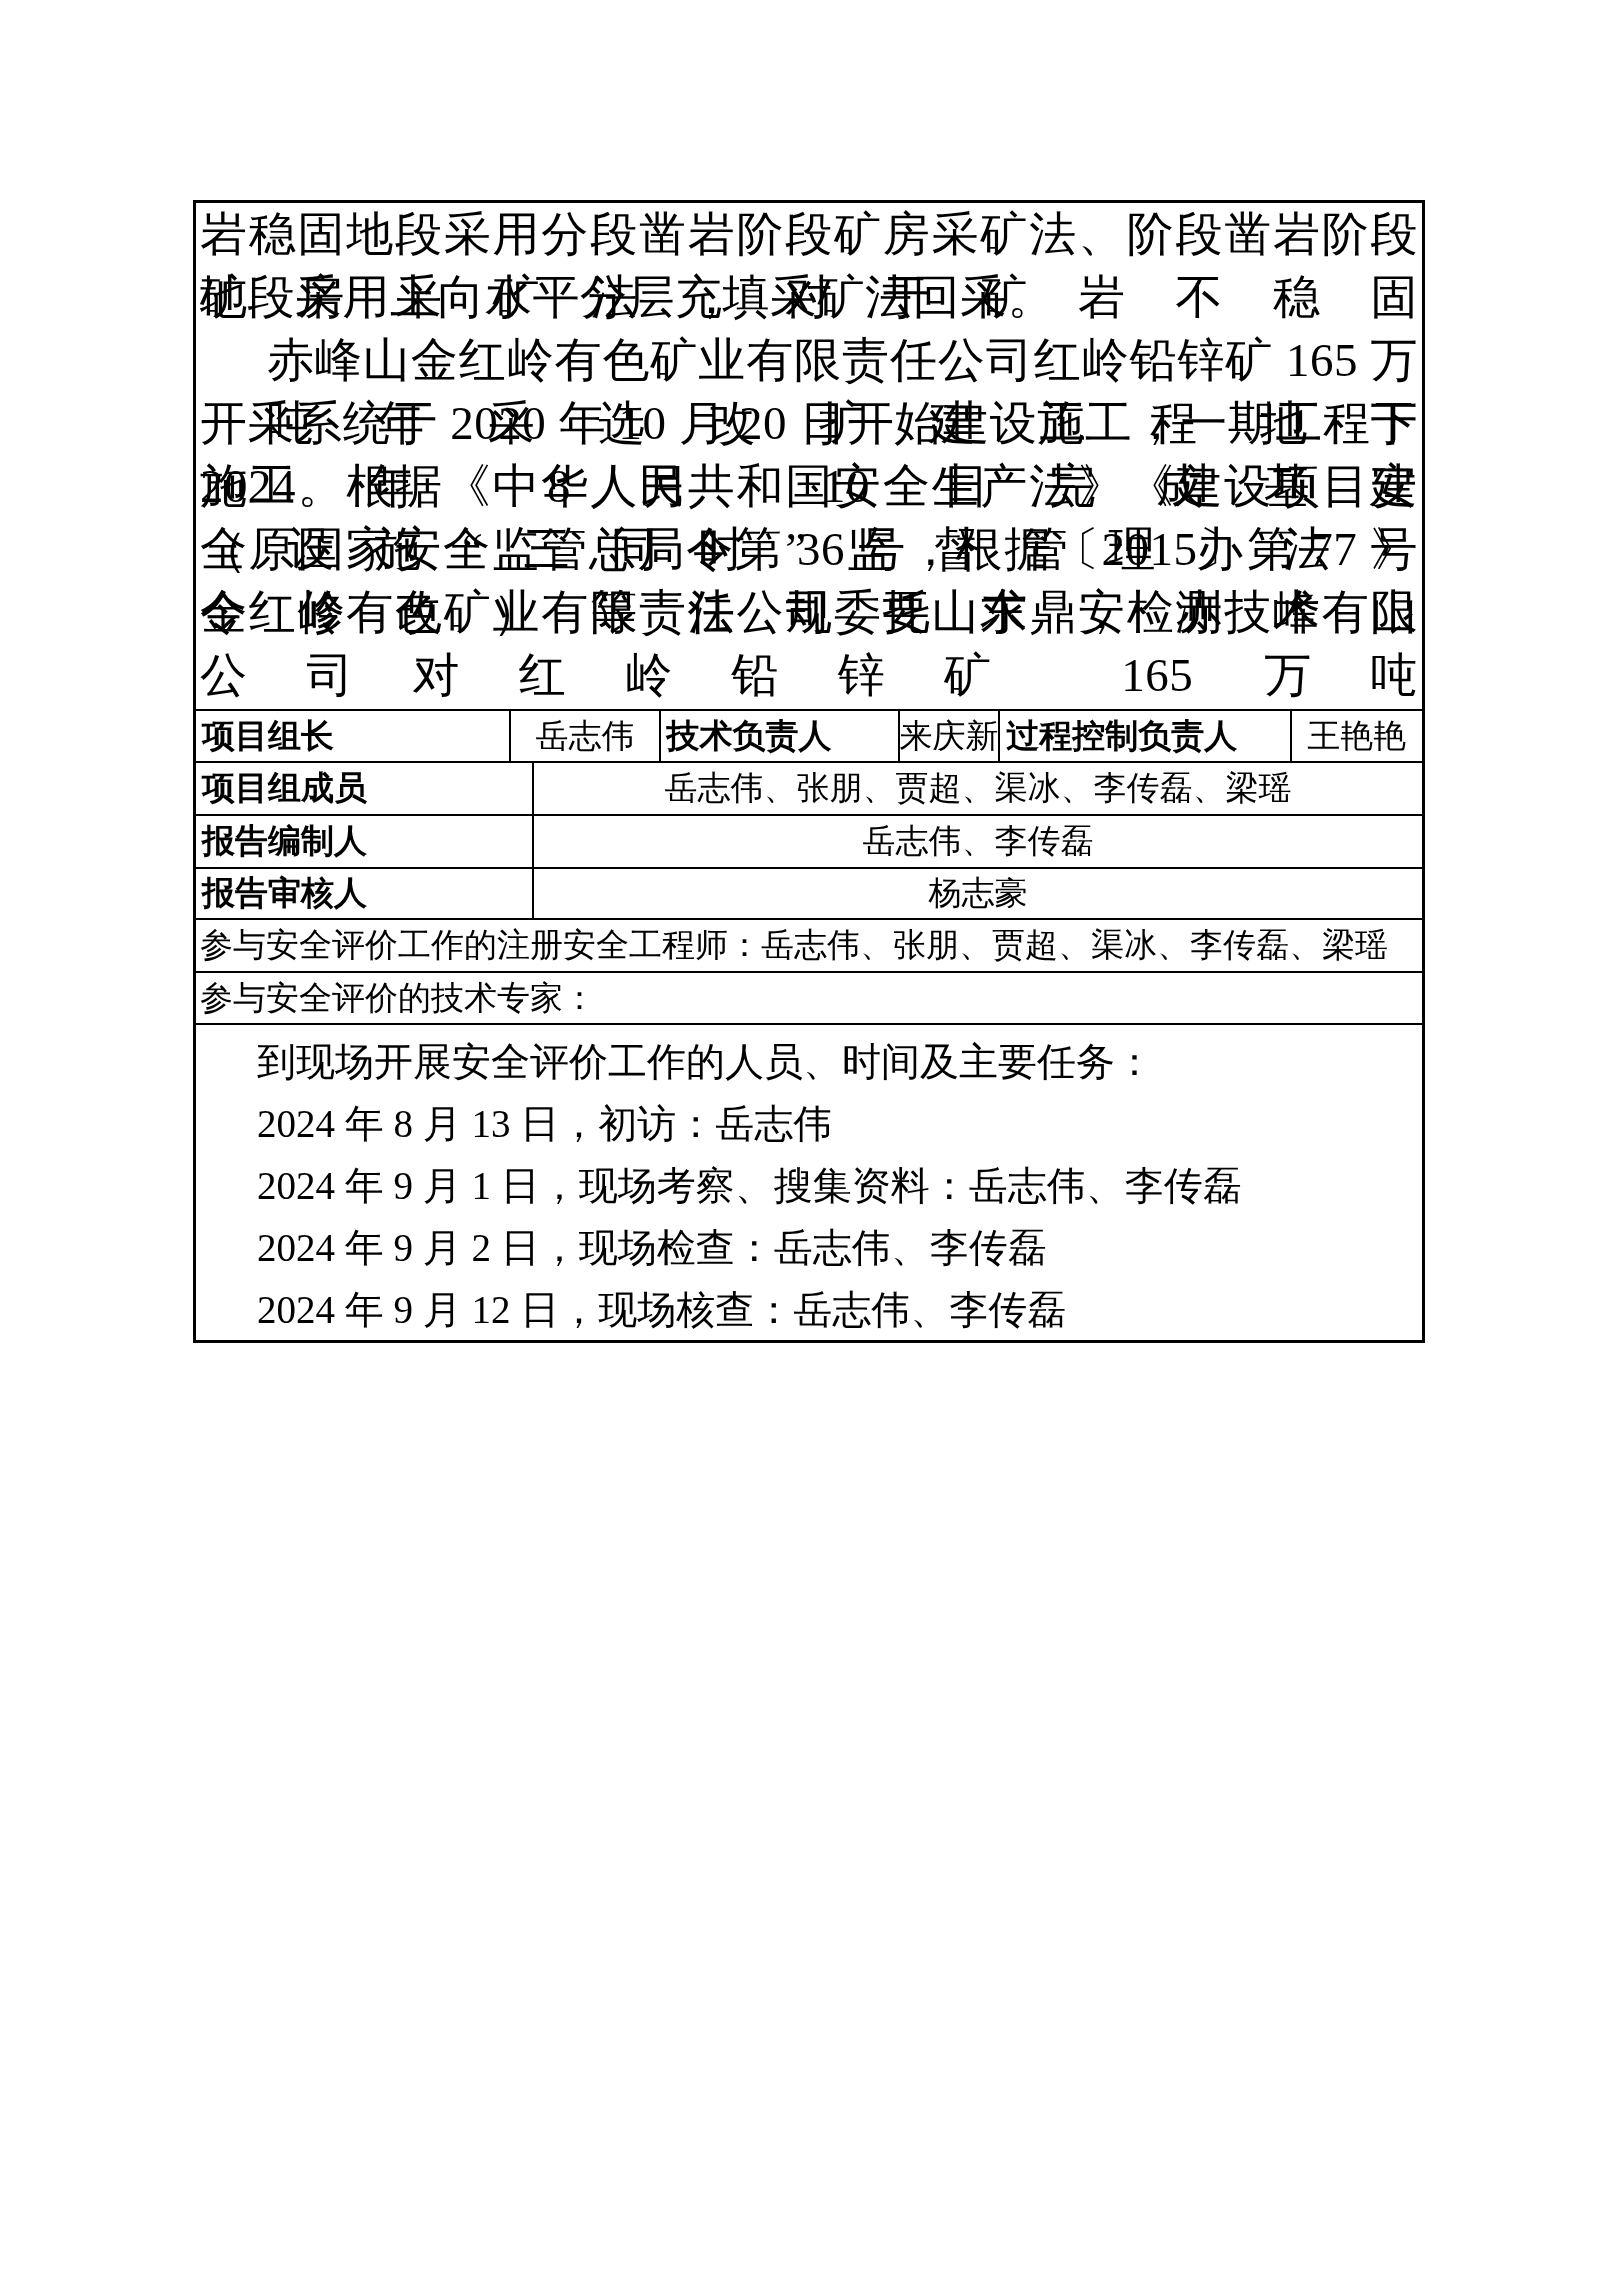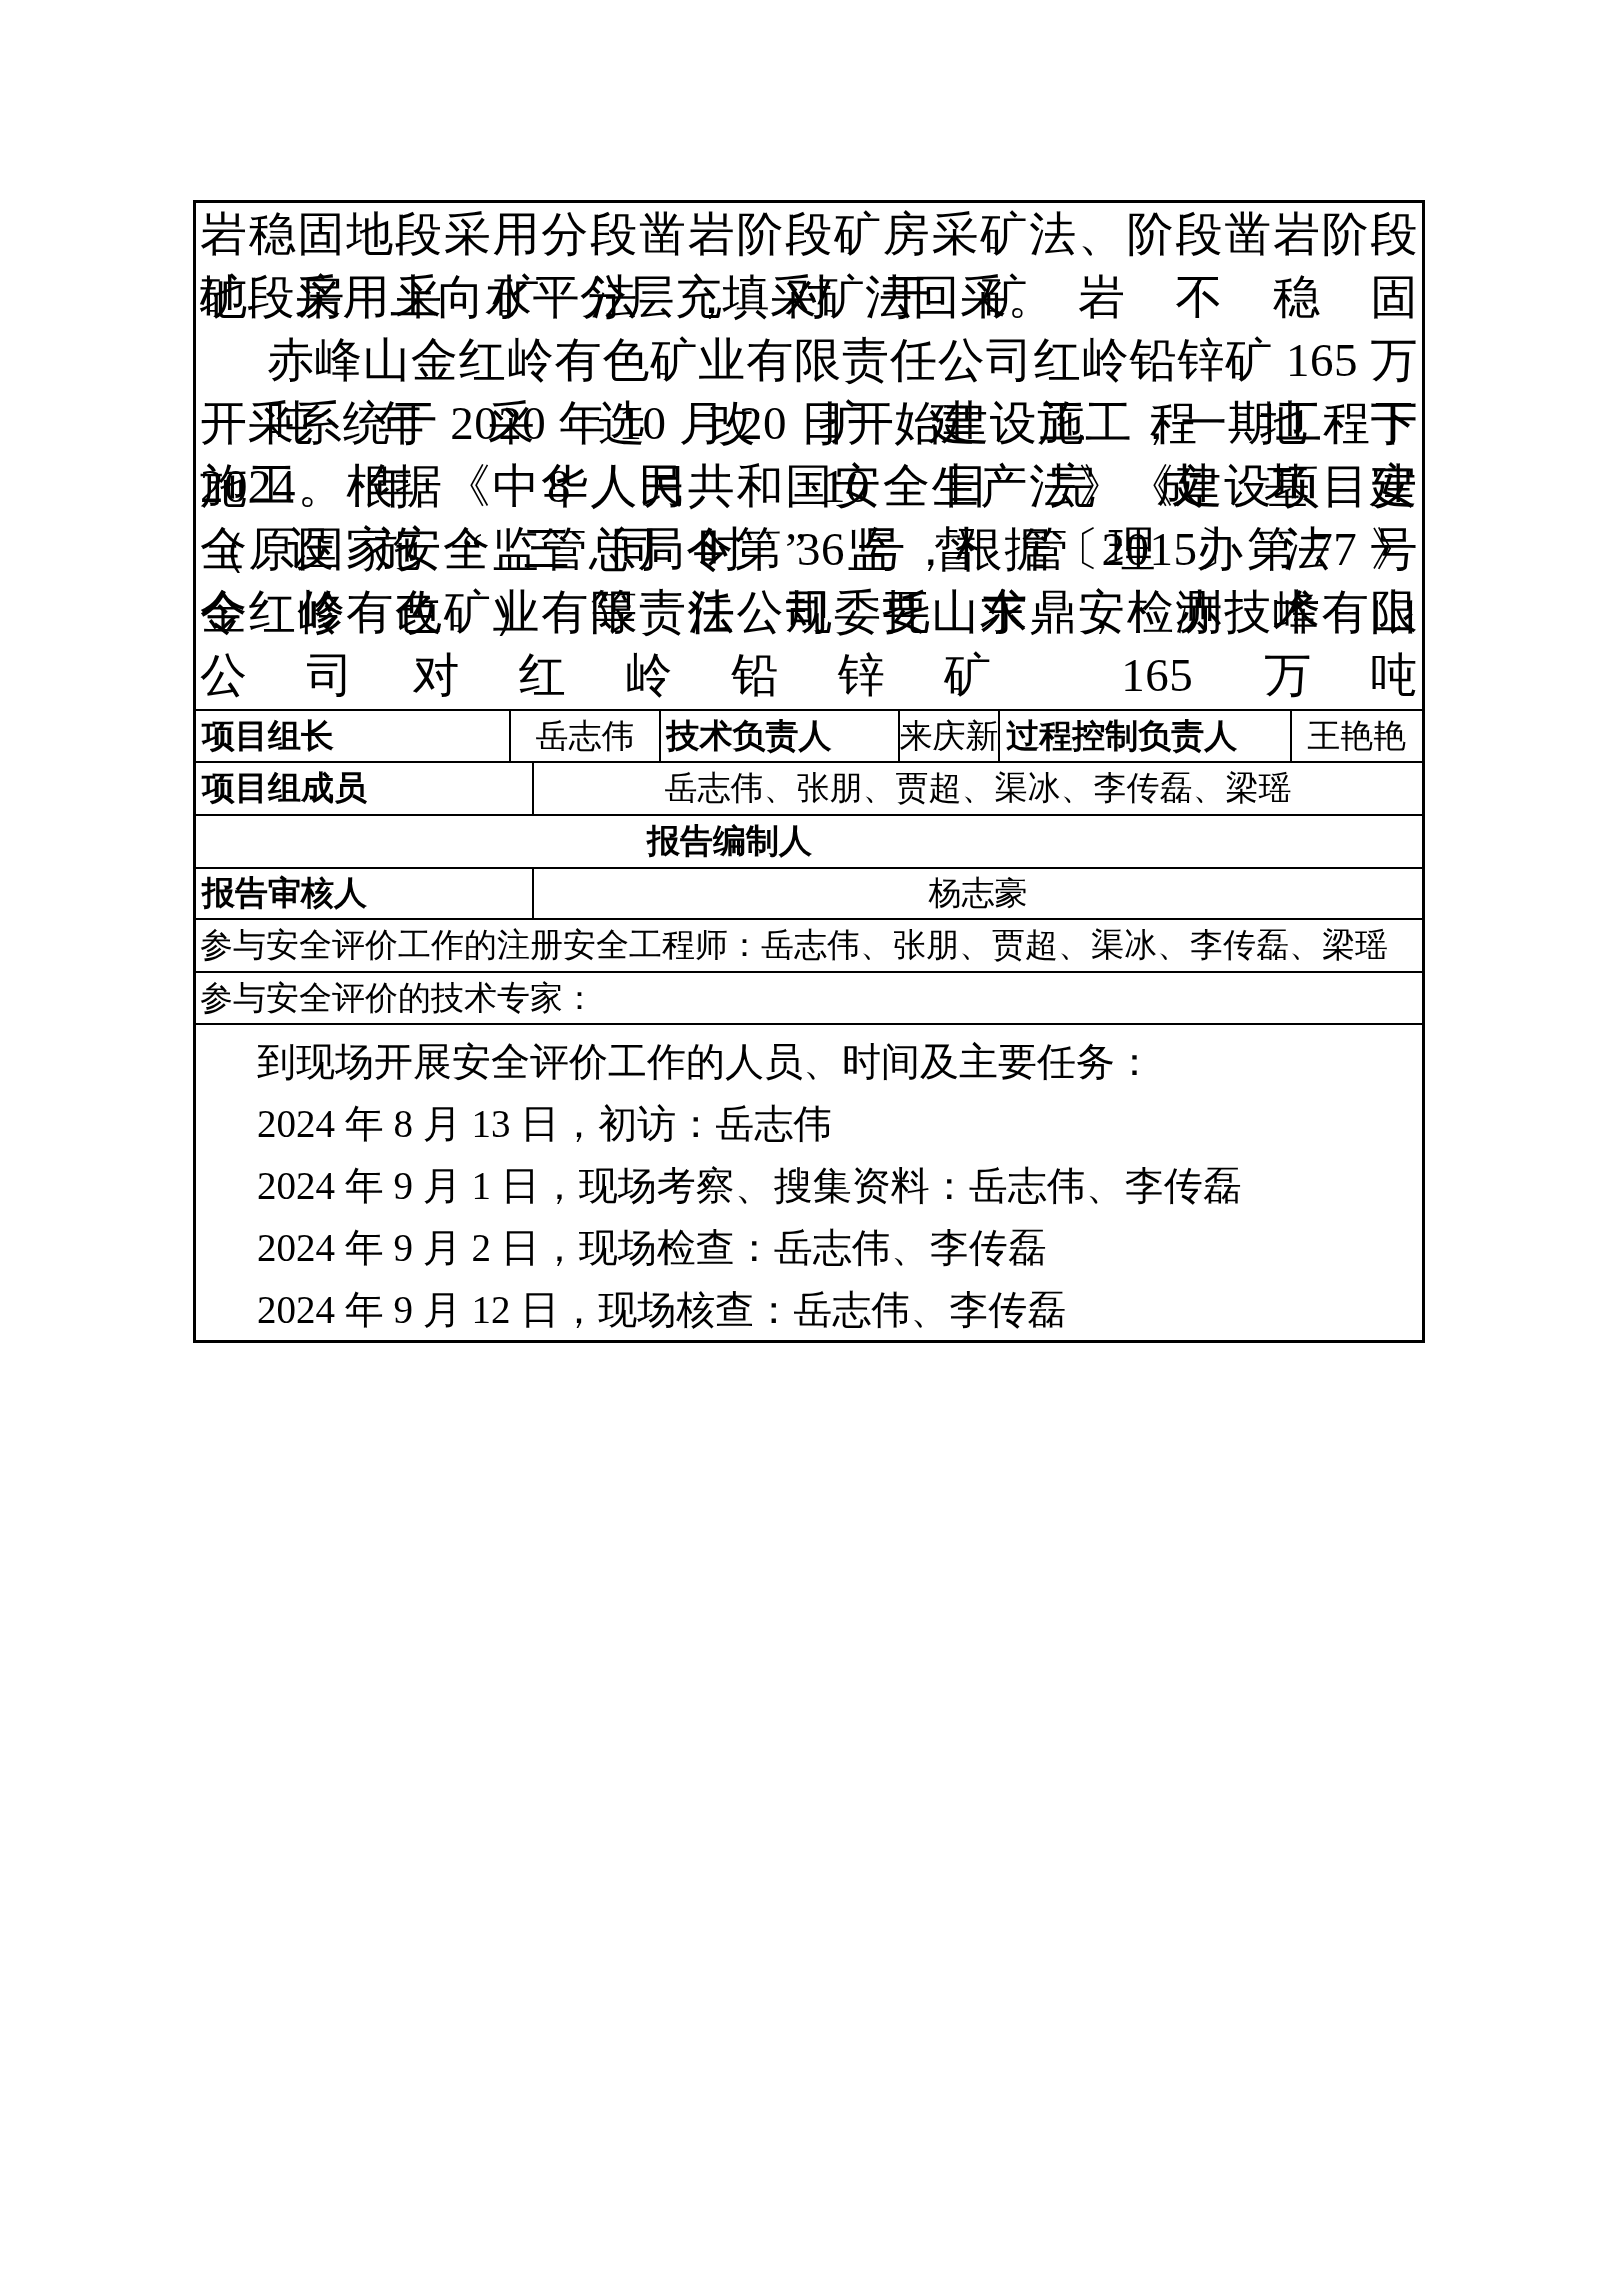--- a/index.html
+++ b/index.html
@@ -41,21 +41,21 @@
   .pline.indent{padding-left:71px;}
   
   .trow{
     display:flex;
     align-items:center;
     border-bottom:2.9px solid #000;
     overflow:hidden;
   }
   .r1{height:50px;}
   .r2{height:51px;}
-  .r3{height:51px;flex-direction:column;}
+  .r3{height:51px;}
   .r4{height:49px;}
   .r5{height:51px;}
   .r6{height:50px;}
   .cell{
     height:100%;
     display:flex;
     align-items:center;
     box-sizing:border-box;
     overflow:hidden;
   }

